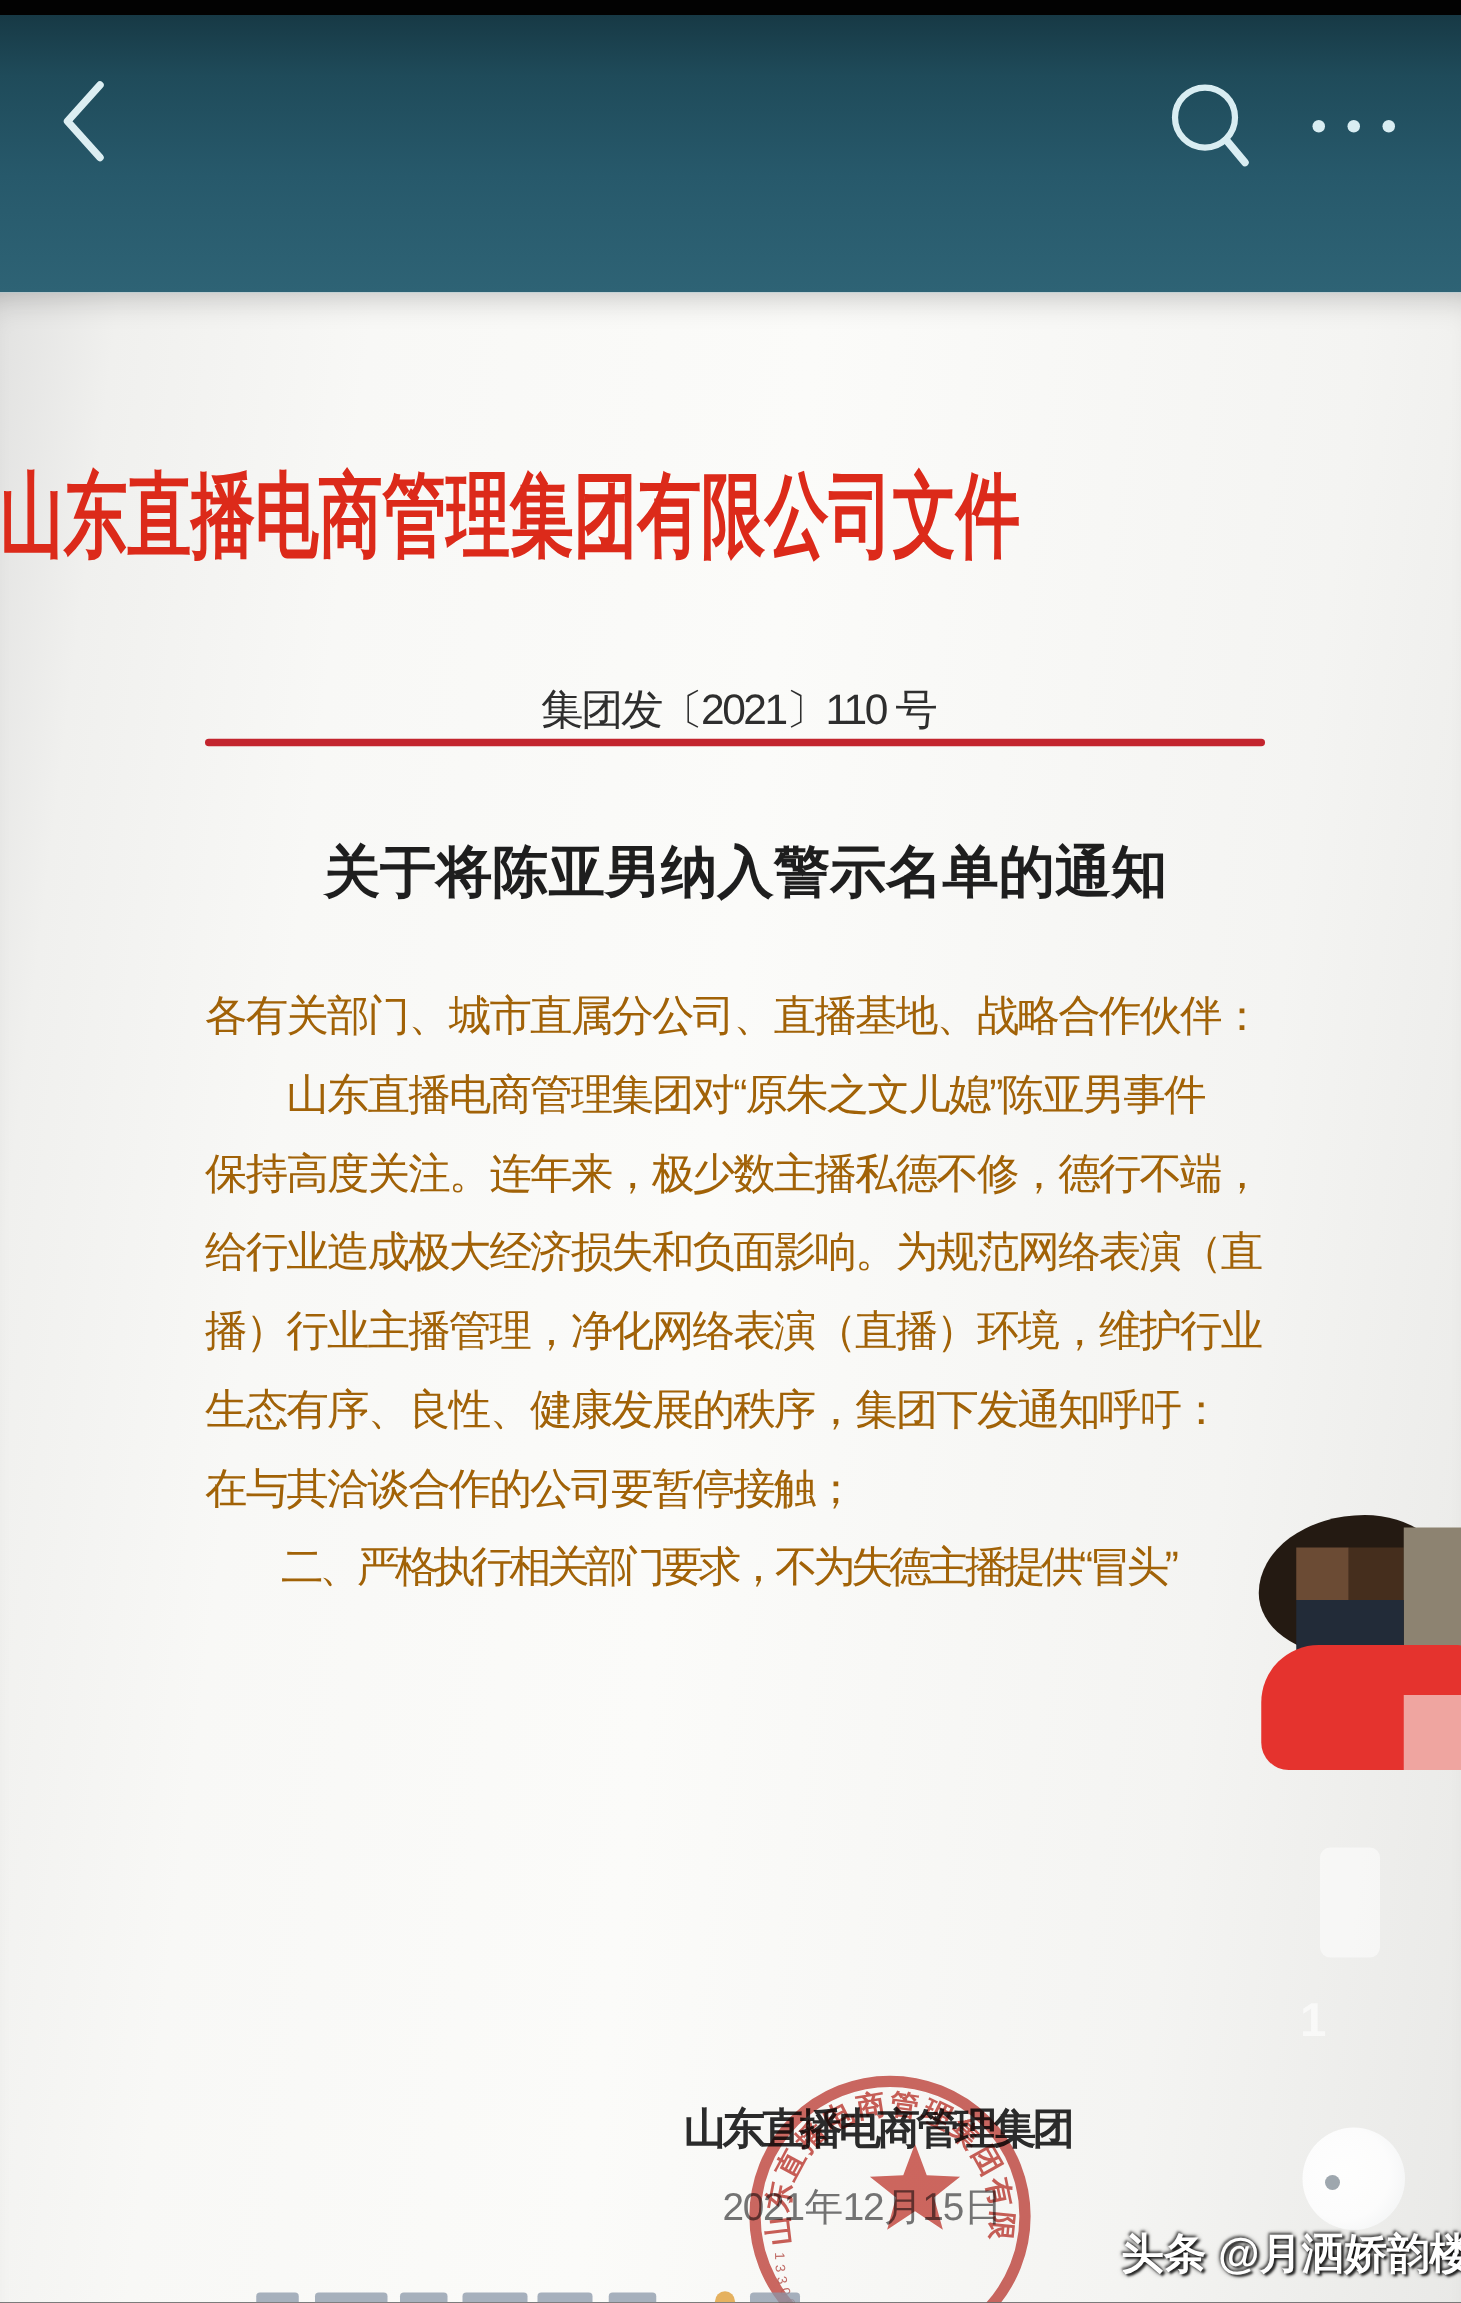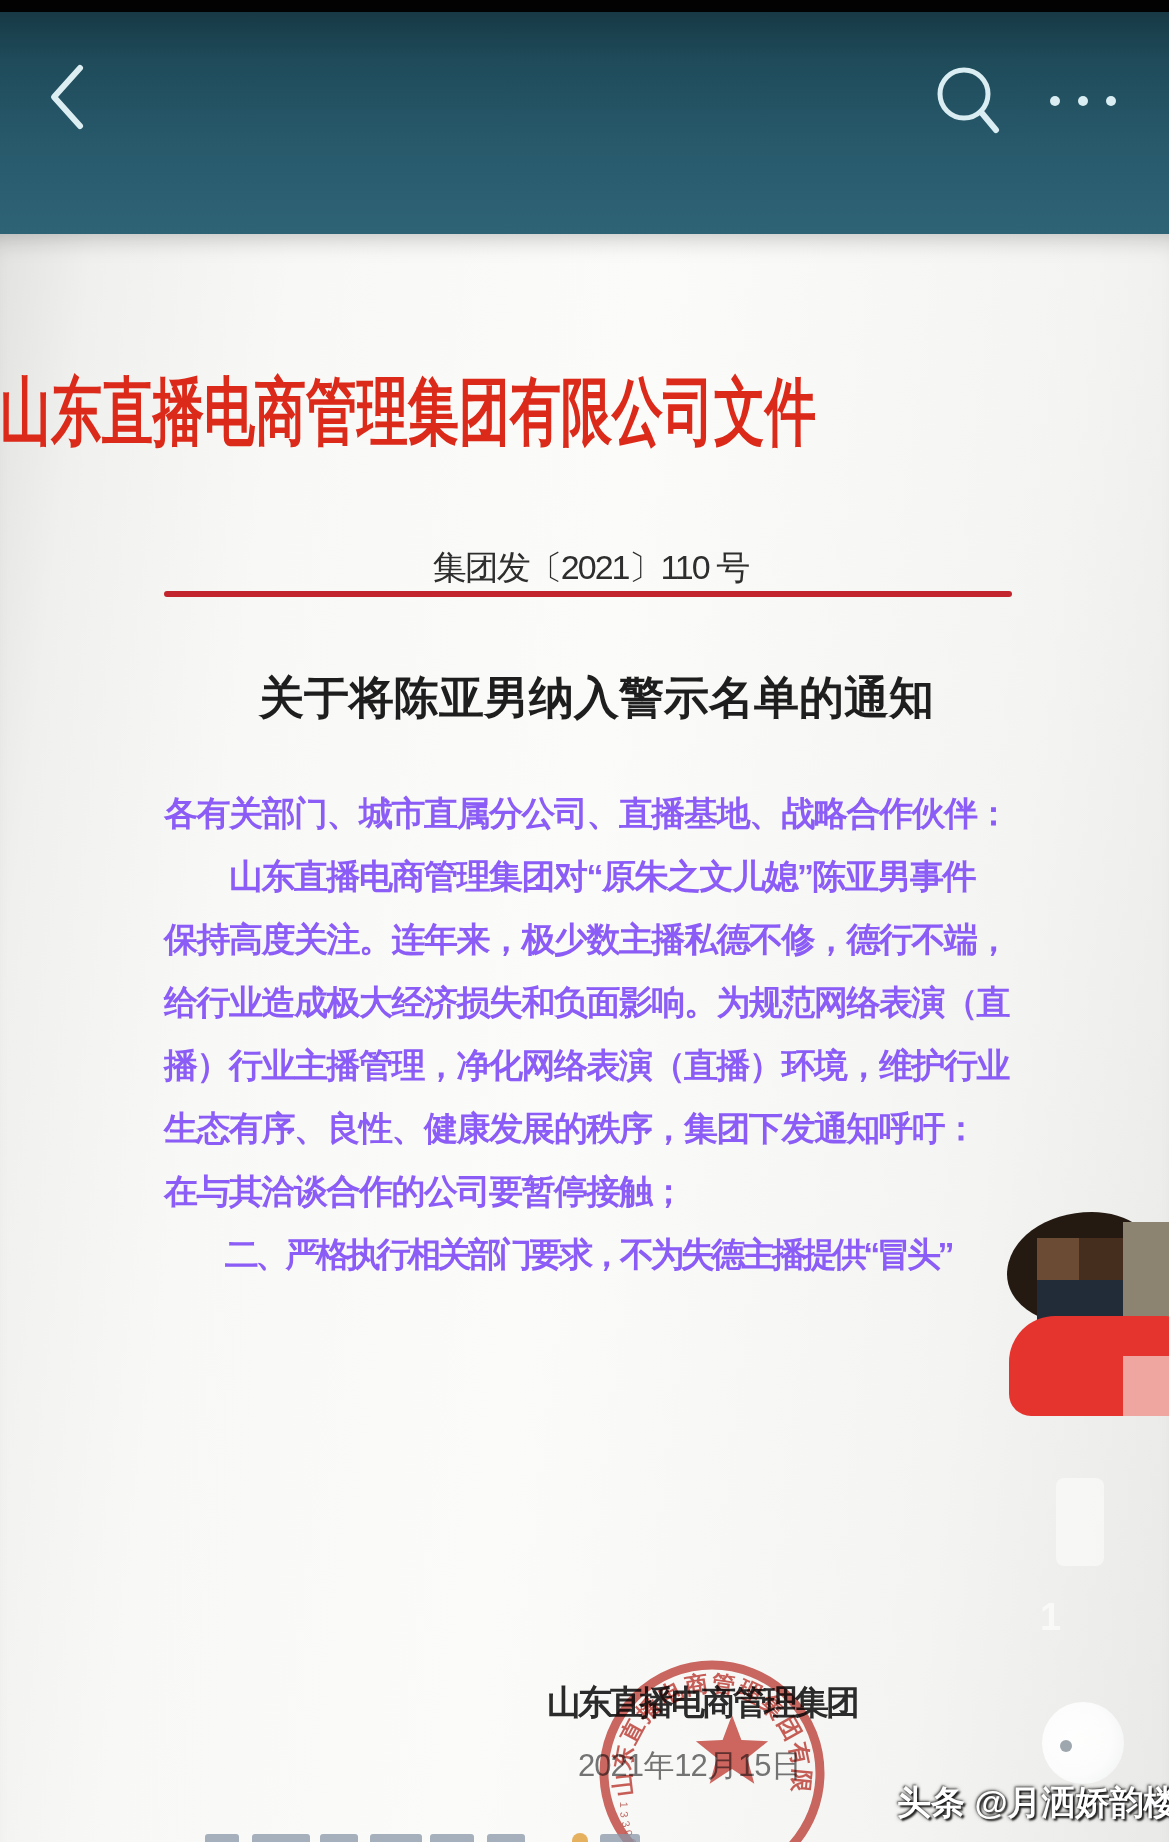--- a/index.html
+++ b/index.html
@@ -36,22 +36,22 @@
     position:absolute;left:6px;top:545px;width:1169px;text-align:center;
     font-size:34px;color:#2e2e2e;letter-spacing:-2px;white-space:nowrap;
   }
   .red-rule{position:absolute;left:164px;top:591px;width:848px;height:6px;background:#c3252e;border-radius:3px;}
   .notice-title{
     position:absolute;left:12px;top:668px;width:1169px;text-align:center;
     font-size:45px;font-weight:bold;color:#1e1e1e;letter-spacing:0;white-space:nowrap;
   }
   .doc-body{position:absolute;left:164px;top:782px;width:870px;}
   .doc-body .line{
-    font-size:34px;color:#8b5cf6;line-height:63px;height:63px;
-    letter-spacing:-1.5px;white-space:pre;font-weight:bold;
+    font-size:34px;color:#a16207;line-height:63px;height:63px;
+    letter-spacing:-1.5px;white-space:pre;
   }
   .doc-body .line.tight{letter-spacing:-3.6px;}
   .signature{
     position:absolute;left:547px;top:1680px;font-size:34px;color:#2b2b2b;
     letter-spacing:-3px;white-space:pre;font-weight:bold;
   }
   .doc-date{
     position:absolute;left:578px;top:1745px;font-size:31px;color:#737373;
     letter-spacing:-1px;word-spacing:-7px;white-space:pre;
   }

